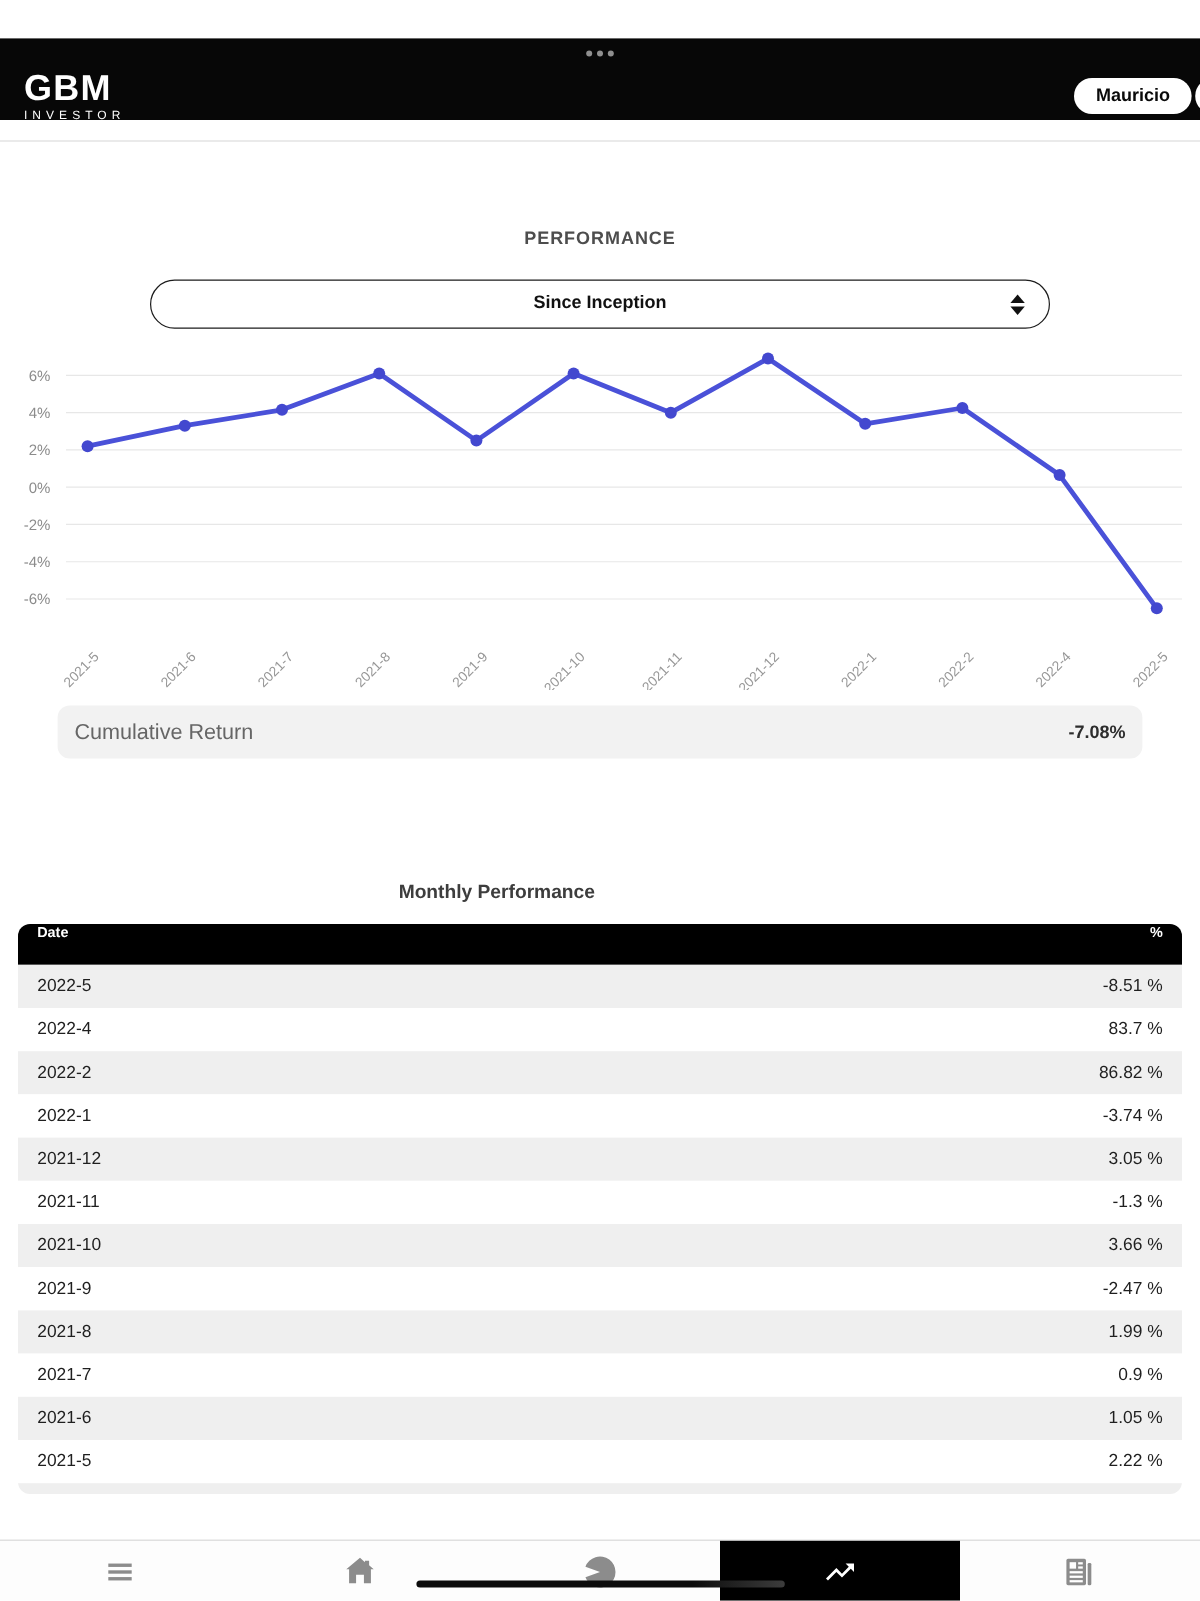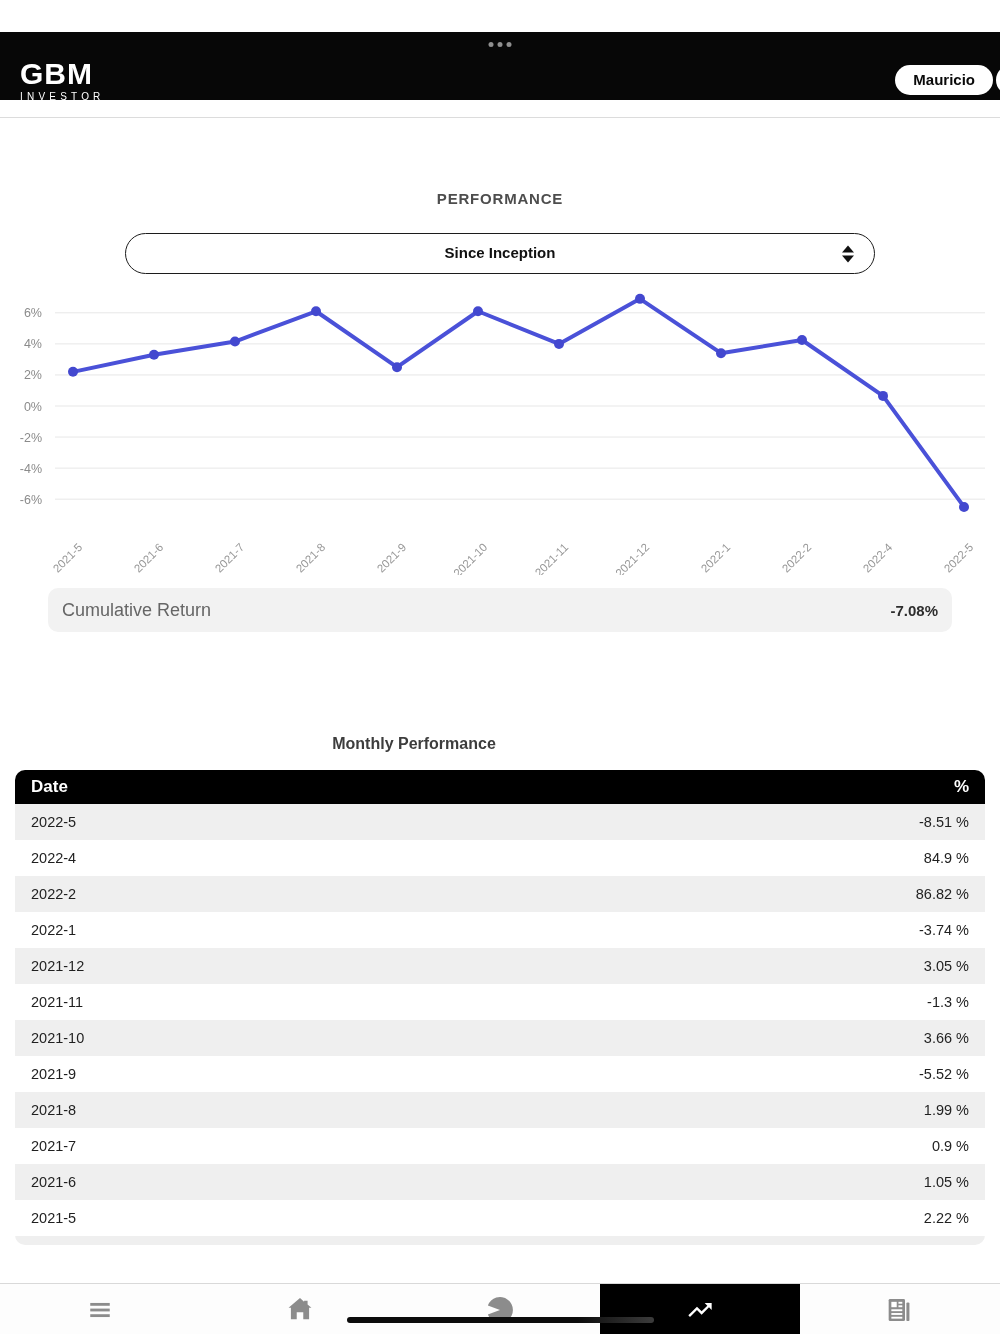--- a/index.html
+++ b/index.html
@@ -39,22 +39,22 @@
 
   .cum-bar { position:absolute; top:588px; left:48px; width:904px; height:44px; background:#f2f2f2; border-radius:10px;
              display:flex; align-items:center; justify-content:space-between; padding:0 14px; }
   .cum-bar .lbl { font-size:18px; color:#666666; }
   .cum-bar .valr { font-size:15px; font-weight:bold; color:#2d2d2d; }
 
   
   .monthly-title { position:absolute; top:735px; left:0; width:828px; text-align:center;
                    font-size:16px; font-weight:bold; color:#3d3d3d; }
   .mtable { position:absolute; top:770px; left:15px; width:970px; border-radius:10px; overflow:hidden; }
-  .mtable .thead { display:flex; justify-content:space-between; align-items:center; height:34px; background:#000000;
-                   color:#ffffff; font-size:17px; font-weight:bold; padding:0 16px; }
+  .mtable .thead { display:flex; justify-content:space-between; align-items:flex-start; height:34px; background:#000000;
+                   color:#ffffff; font-size:12px; font-weight:bold; padding:0 16px; }
   .mtable .row { display:flex; justify-content:space-between; align-items:center; height:36px; padding:0 16px;
                  font-size:14.5px; color:#1f1f1f; background:#ffffff; }
   .mtable .row.alt { background:#efefef; }
   .mtable .cap { height:9px; background:#efefef; }
 
   
   .navbar { position:absolute; top:1283px; left:0; width:1000px; height:51px; background:#fdfdfd; border-top:1px solid #d9d9d9; }
   .nav-active { position:absolute; left:600px; top:0; width:200px; height:51px; background:#000000; }
   .nav-item { position:absolute; top:0; width:60px; height:51px; display:flex; align-items:center; justify-content:center;
               transform:translateX(-50%); cursor:pointer; }
@@ -155,21 +155,21 @@
       <span>Date</span>
       <span>%</span>
     </div>
     <div id="mtable-body">
         <div class="row alt">
           <span>2022-5</span>
           <span>-8.51 %</span>
         </div>
         <div class="row">
           <span>2022-4</span>
-          <span>84.9 %</span>
+          <span>83.7 %</span>
         </div>
         <div class="row alt">
           <span>2022-2</span>
           <span>86.82 %</span>
         </div>
         <div class="row">
           <span>2022-1</span>
           <span>-3.74 %</span>
         </div>
         <div class="row alt">
@@ -179,21 +179,21 @@
         <div class="row">
           <span>2021-11</span>
           <span>-1.3 %</span>
         </div>
         <div class="row alt">
           <span>2021-10</span>
           <span>3.66 %</span>
         </div>
         <div class="row">
           <span>2021-9</span>
-          <span>-5.52 %</span>
+          <span>-2.47 %</span>
         </div>
         <div class="row alt">
           <span>2021-8</span>
           <span>1.99 %</span>
         </div>
         <div class="row">
           <span>2021-7</span>
           <span>0.9 %</span>
         </div>
         <div class="row alt">

